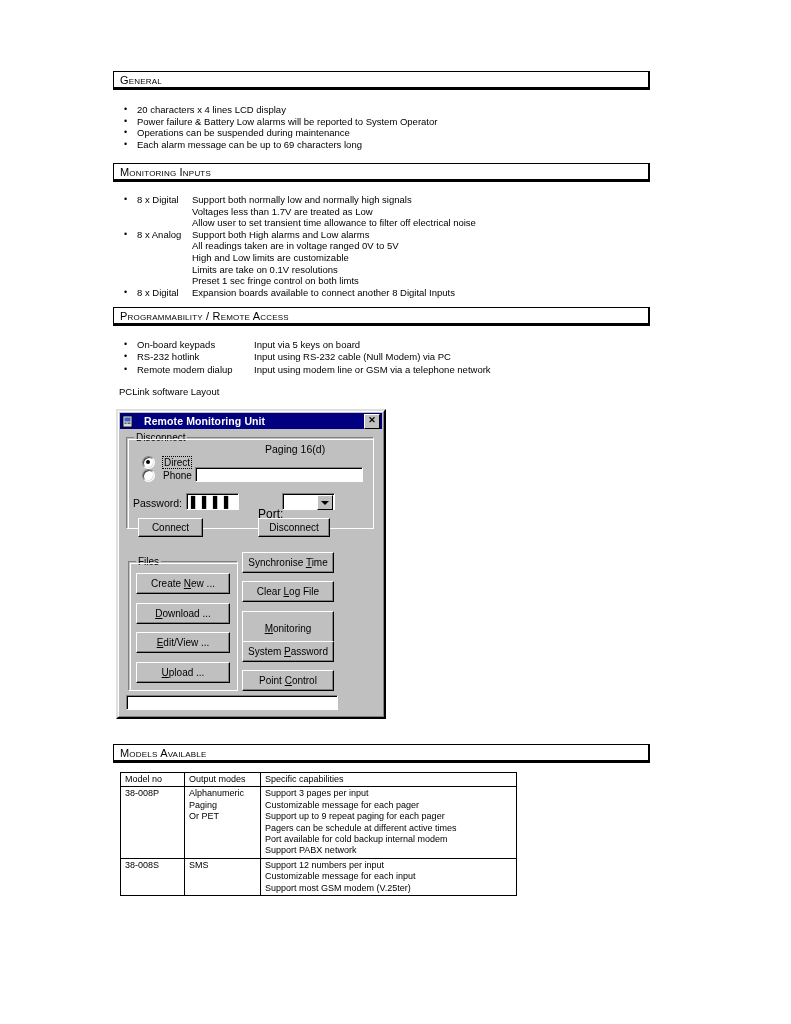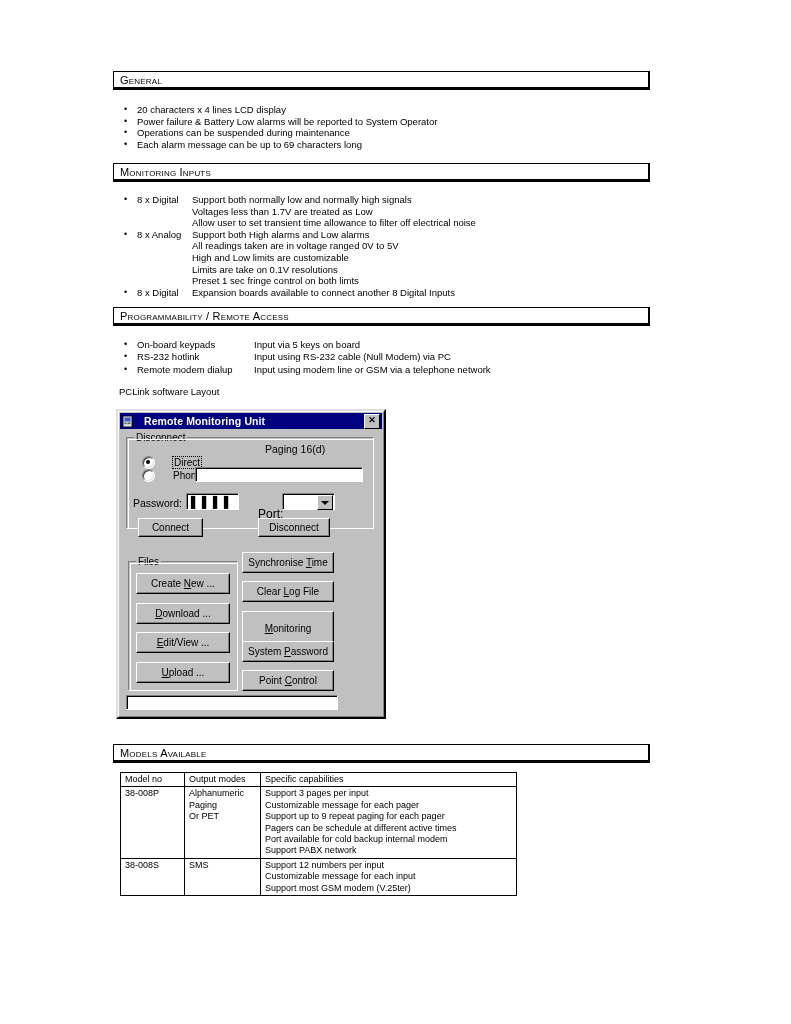--- a/index.html
+++ b/index.html
@@ -199,21 +199,21 @@
   }
   .radio.on::after {
     content: "";
     position: absolute;
     left: 3px; top: 3px;
     width: 4px; height: 4px;
     border-radius: 50%;
     background: #000;
   }
   .radio-lbl {
-    margin-left: 18px;
+    margin-left: 8px;
     font-size: 10px;
     white-space: nowrap;
   }
   .focus-ring {
     outline: 1px dotted #000;
     outline-offset: 0px;
     padding: 0 1px;
   }
 
   

